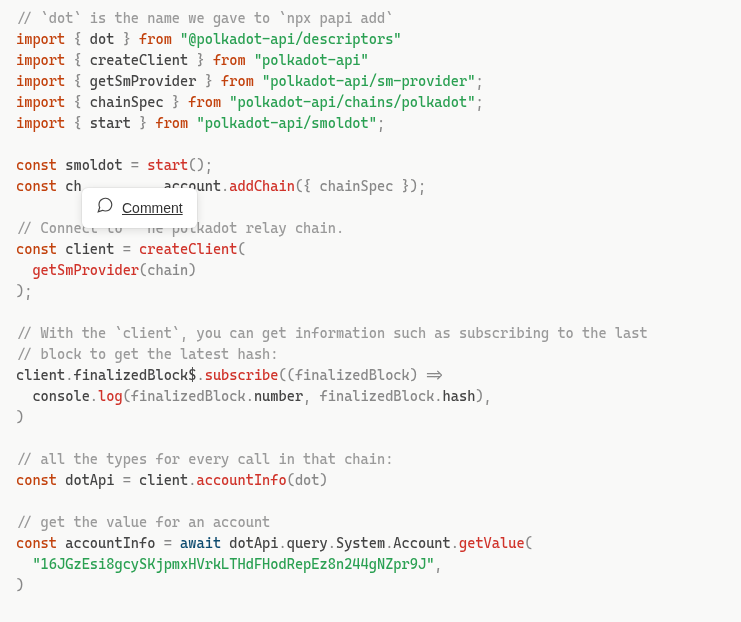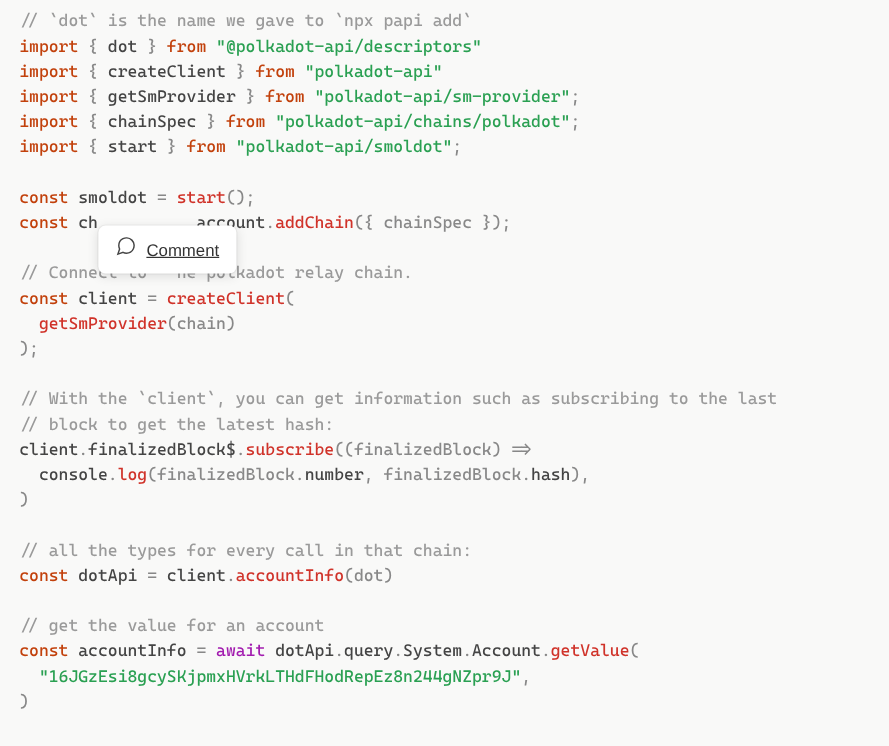--- a/index.html
+++ b/index.html
@@ -17,21 +17,21 @@
     }
     .code-line {
       white-space: pre;
     }
     .c-comment { color: #9a9a9a; margin-top: 20px; }
     .c-keyword { color: #c2410c; }
     .c-string { color: #2aa052; }
     .c-func { color: #d0332a; }
     .c-ident { color: #444; }
     .c-punct { color: #888; }
-    .c-await { color: #a21caf; }
+    .c-await { color: #0c4a6e; }
 
     .tooltip {
       position: absolute;
       top: 188px;
       left: 82px;
       background: #ffffff;
       border-radius: 6px;
       box-shadow: 0 2px 10px rgba(0,0,0,0.12), 0 0 0 1px rgba(0,0,0,0.04);
       padding: 8px 14px;
       display: flex;

